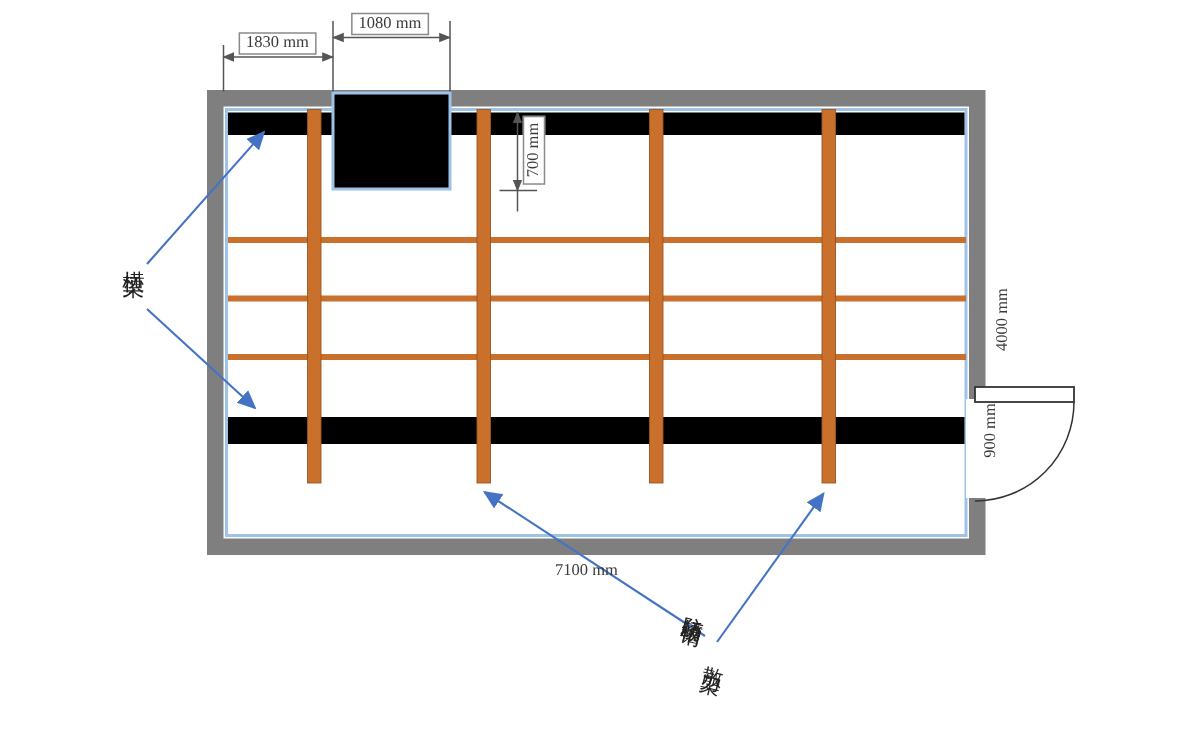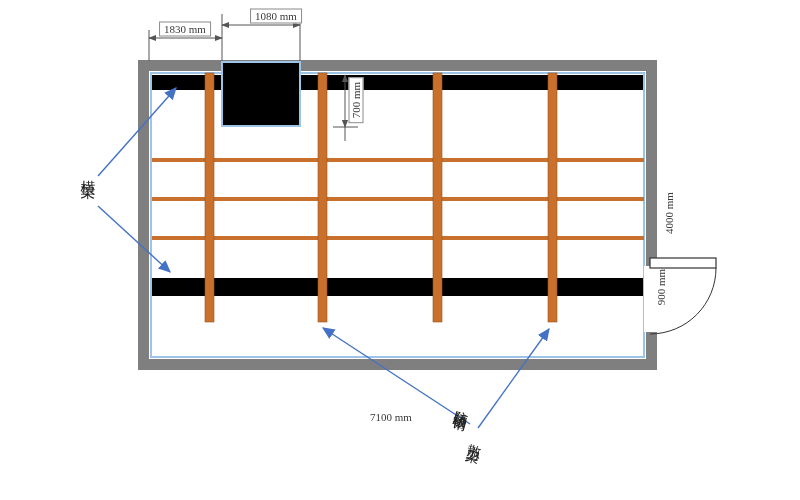--- a/index.html
+++ b/index.html
@@ -71,25 +71,25 @@
     <line x1="222" y1="25" x2="300" y2="25" stroke="#555555" stroke-width="1" marker-start="url(#arrowDim)" marker-end="url(#arrowDim)"></line>
     <line x1="345" y1="75" x2="345" y2="127" stroke="#555555" stroke-width="1" marker-start="url(#arrowDim)" marker-end="url(#arrowDim)"></line>
 
     <line x1="98" y1="176" x2="176" y2="88" stroke="#4472c4" stroke-width="1.4" marker-end="url(#arrowBlue)"></line>
     <line x1="98" y1="206" x2="170" y2="272" stroke="#4472c4" stroke-width="1.4" marker-end="url(#arrowBlue)"></line>
     <line x1="470" y1="424" x2="323" y2="328" stroke="#4472c4" stroke-width="1.4" marker-end="url(#arrowBlue)"></line>
     <line x1="478" y1="428" x2="549" y2="329" stroke="#4472c4" stroke-width="1.4" marker-end="url(#arrowBlue)"></line>
   </svg>
 
   <div class="lbl boxed" style="left:185px; top:29px;">1830 mm</div>
-  <div class="lbl boxed" style="left:276px; top:16px;">1080 mm</div>
+  <div class="lbl boxed" style="left:260px; top:16px;">1080 mm</div>
   <div class="lbl boxed rot90" style="left:356px; top:100px;">700 mm</div>
   <div class="lbl rot90" style="left:669px; top:213px;">4000 mm</div>
   <div class="lbl rot90" style="left:661px; top:287px;">900 mm</div>
-  <div class="lbl" style="left:391px; top:381px;margin-top:36px;">7100 mm</div>
+  <div class="lbl" style="left:391px; top:381px;">7100 mm</div>
 
   <div class="cjk-vert" style="left:78px; top:168px;">横梁</div>
   <div class="frame-label">
     <span>防锈槽钢</span>
     <span class="second">散力架</span>
   </div>
 
 </div>
 
 </body></html>

